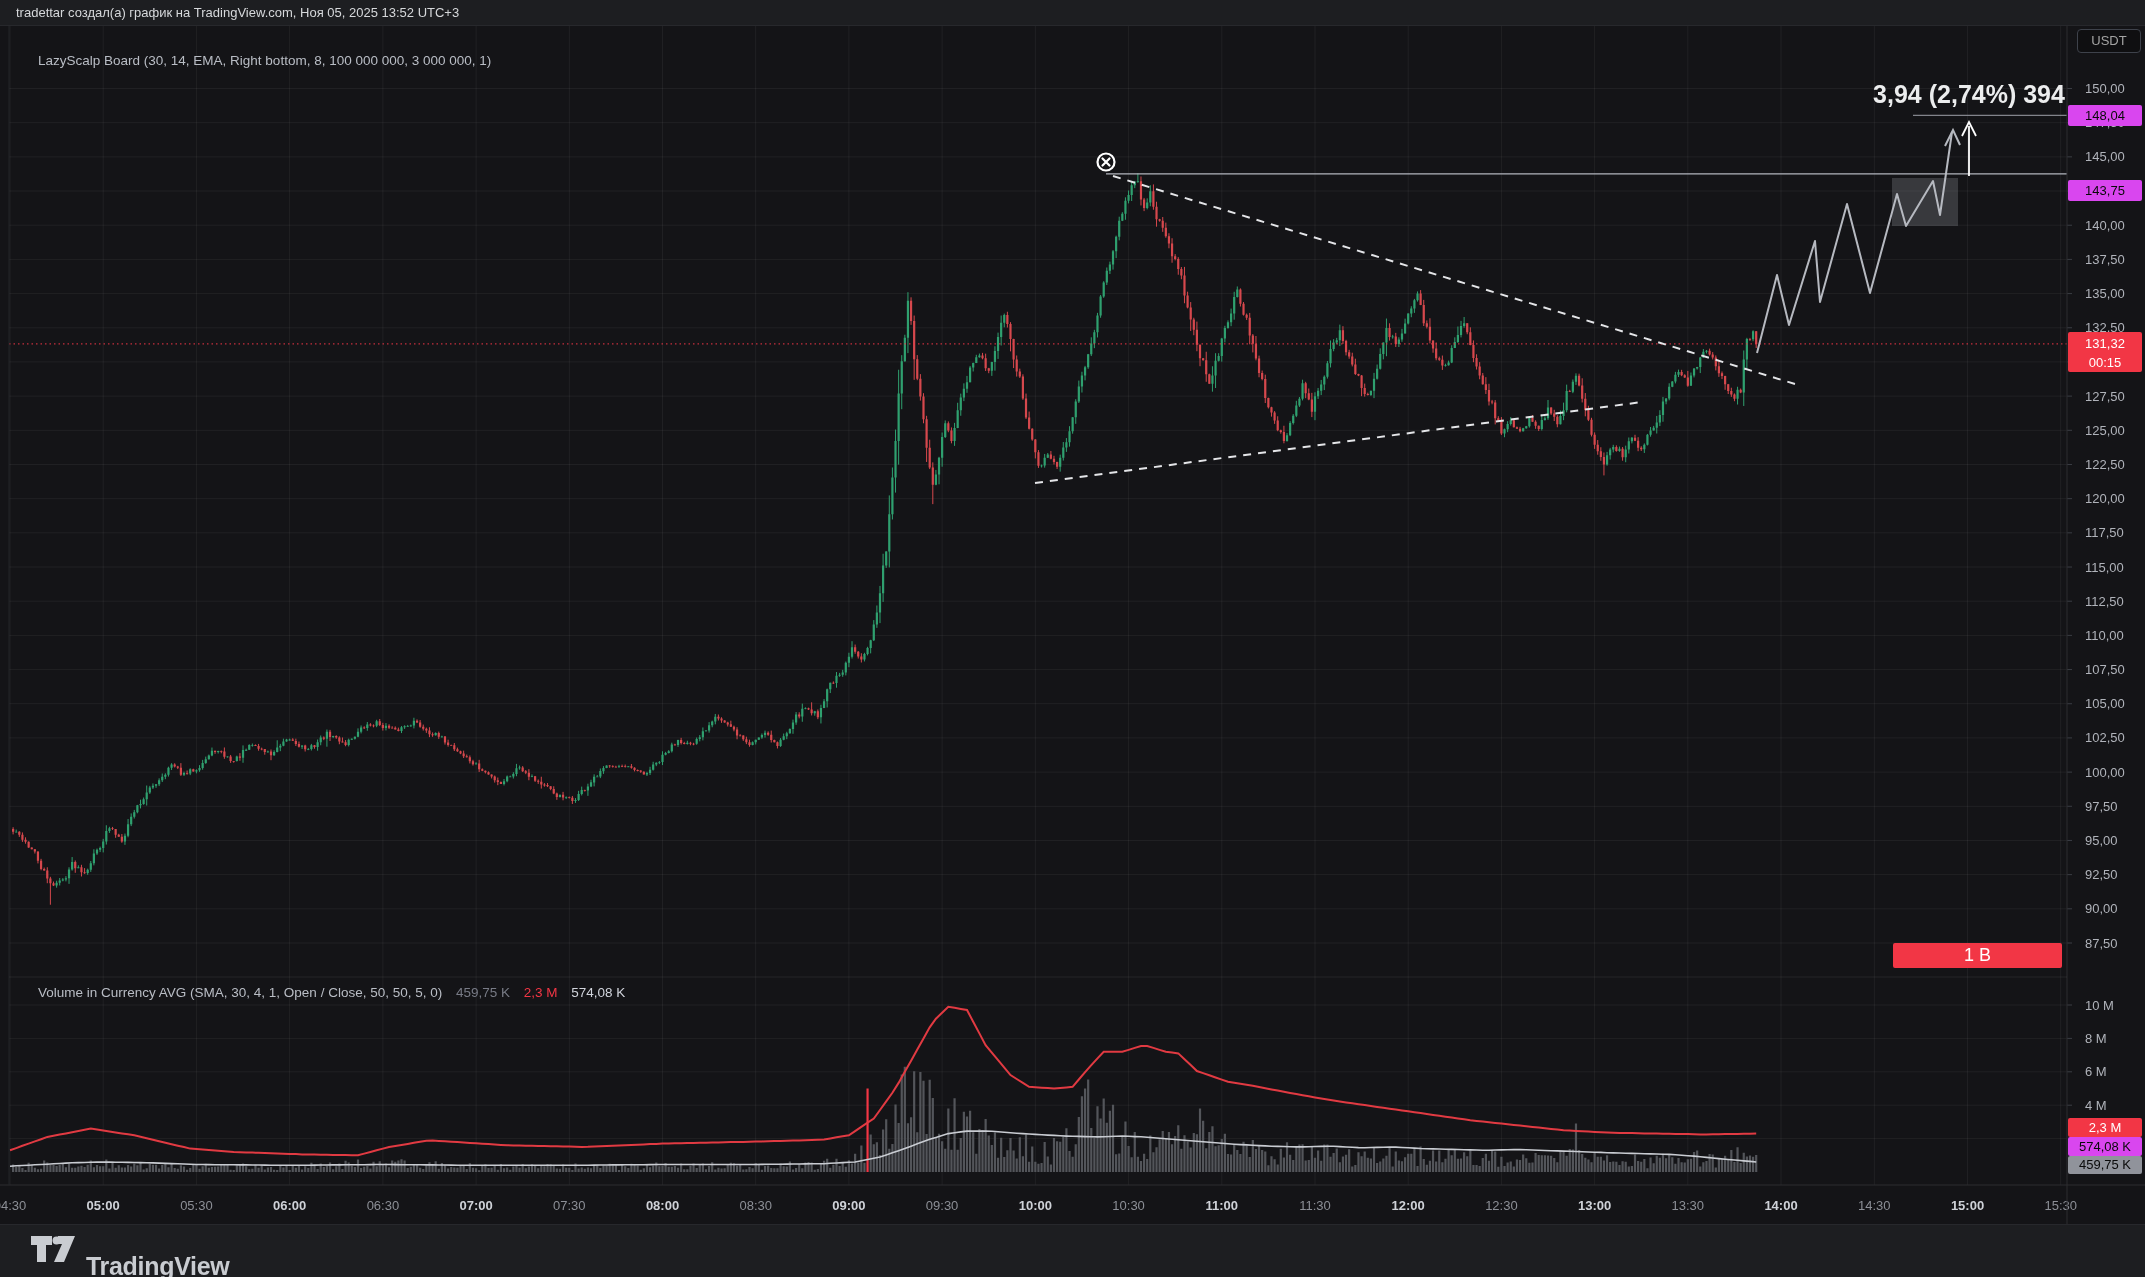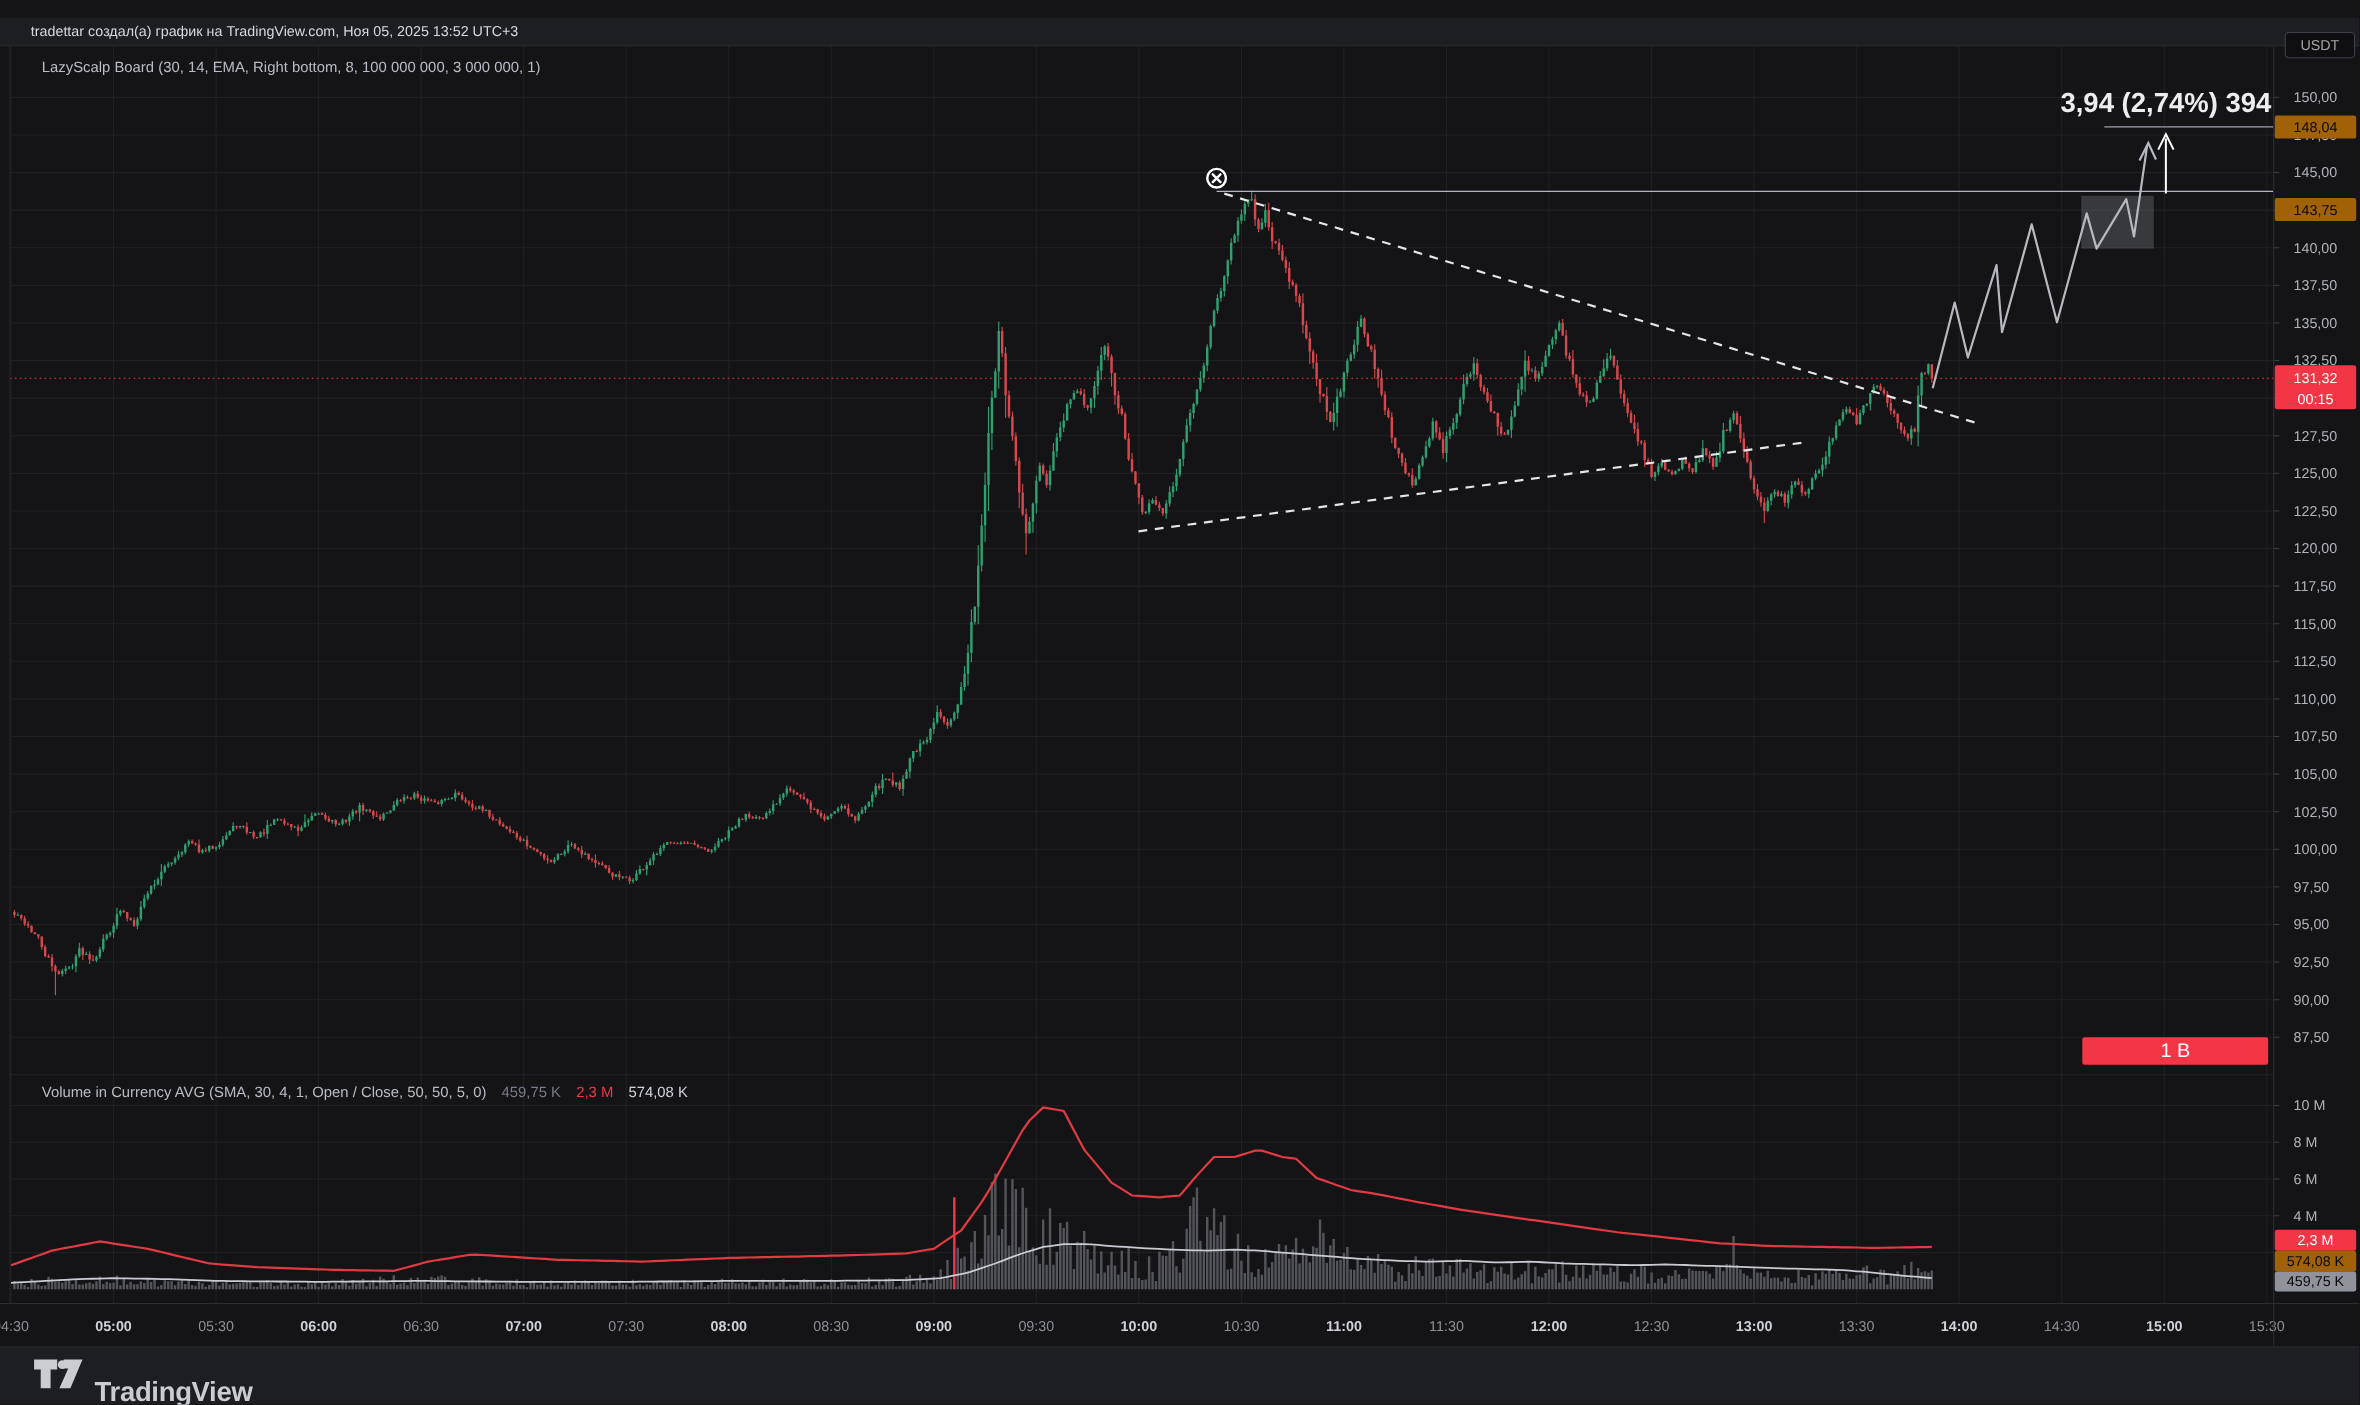--- a/index.html
+++ b/index.html
@@ -1,31 +1,31 @@
 <!DOCTYPE html>
 <html><head>
 <meta charset="utf-8">
 <style>
   html,body{margin:0;padding:0;background:#141417;width:2145px;height:1277px;overflow:hidden;
     font-family:"Liberation Sans","DejaVu Sans",sans-serif;}
   #stage{position:relative;width:2145px;height:1277px;background:#141417;}
   #chart-svg{position:absolute;left:0;top:0;}
-  .titlebar{position:absolute;left:0;top:16px;width:100%;height:26px;background:#1d1e21;
-    border-bottom:1px solid #27282c;color:#d6d8db;font-size:13px;line-height:26px;padding-left:28px;box-sizing:border-box;}
+  .titlebar{position:absolute;left:0;top:0;width:100%;height:26px;background:#1d1e21;
+    border-bottom:1px solid #27282c;color:#d6d8db;font-size:13px;line-height:26px;padding-left:16px;box-sizing:border-box;}
   .row{position:absolute;left:38px;white-space:nowrap;pointer-events:none;}
   .symbol-row{top:31px;font-size:15px;color:#e8eaed;}
   .symbol-row .ohlc-label{color:#cfd2d8;margin-left:14px;}
   .symbol-row .ohlc-value{color:#f23645;}
   .symbol-row .chg{color:#f23645;margin-left:10px;}
   .indicator-row{top:53px;font-size:13.5px;color:#b9bdc5;}
   .volume-row{top:985px;font-size:13.5px;color:#b9bdc5;}
   .volume-row b{font-weight:normal;margin-left:10px;}
   .axis-label{position:absolute;left:2068px;width:74px;text-align:center;font-size:13px;
     border-radius:2px;pointer-events:none;}
-  .axis-label.white{background:#a16207;color:#0a0a0a;height:21px;line-height:21px;}
+  .axis-label.white{background:#d946ef;color:#0a0a0a;height:21px;line-height:21px;}
   .axis-label.red{background:#f23645;color:#ffffff;}
   .axis-label.gray{background:#90939b;color:#0a0a0a;height:18px;line-height:18px;}
   .price-now{top:332px;height:40px;line-height:19px;padding-top:2px;box-sizing:border-box;}
   .usdt-btn{position:absolute;left:2077px;top:29px;width:64px;height:24px;background:#0f0f11;
     border:1px solid #3e424b;border-radius:4px;color:#a3a3a3;font-size:13px;text-align:center;line-height:22px;box-sizing:border-box;cursor:pointer;}
   .annotation{position:absolute;left:1969px;top:80px;transform:translateX(-50%);
     font-size:25px;font-weight:600;color:#ecedee;white-space:nowrap;pointer-events:none;}
   .lazy-badge{position:absolute;left:1893px;top:943px;width:169px;height:25px;background:#f23645;
     border-radius:2px;color:#fff;font-size:18px;text-align:center;line-height:25px;}
   .footer{position:absolute;left:0;bottom:0;width:100%;height:53px;background:#1d1e21;

